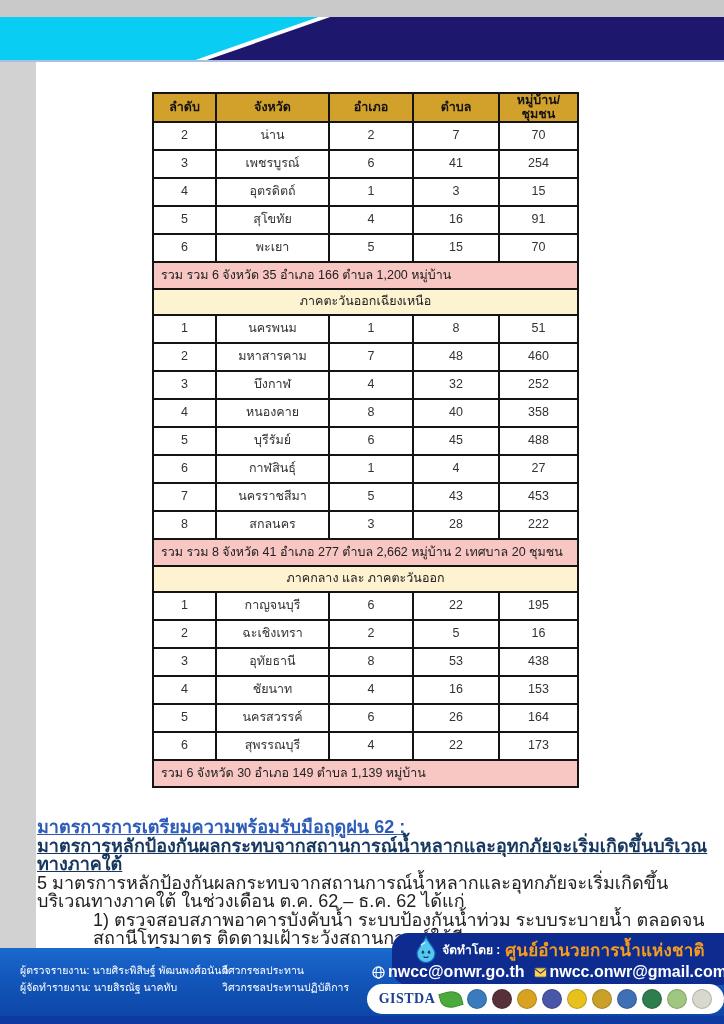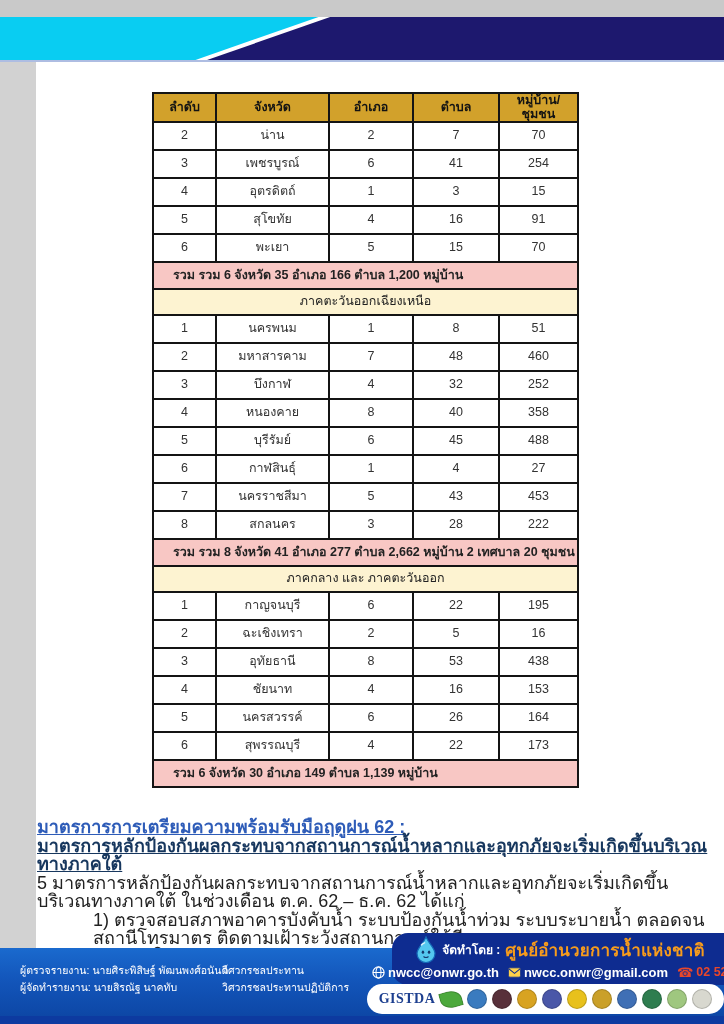--- a/index.html
+++ b/index.html
@@ -64,24 +64,23 @@
   table.provinces th {
     background: var(--gold, #d2a12b);
     color: #131313;
     font-weight: bold;
     font-size: 12.5px;
     height: 29px;
   }
   tr.summary-row td {
     background: var(--pink, #f8c7c4);
     text-align: left;
-    padding-left: 19px;
+    padding-left: 7px;
     height: 27px;
     color: #222222;
-    font-weight: bold;
   }
   tr.region-row td {
     background: var(--cream, #fdf3d1);
     height: 26px;
     color: #222222;
   }
 
   
   .notes {
     position: absolute; left: 37px; top: 818px;
@@ -143,21 +142,21 @@
     font-size: 17px; font-weight: bold;
     letter-spacing: 0.2px;
   }
   .contact-row {
     display: flex; align-items: center;
     gap: 9px; height: 20px;
     margin-left: -28px;
     white-space: nowrap;
   }
   .contact-item { display: flex; align-items: center; gap: 3px; }
-  .contact-item .txt { color: #ffffff; font-size: 13px; font-weight: bold; }
+  .contact-item .txt { color: #ffffff; font-size: 16px; font-weight: bold; }
   .contact-item.phone .txt { color: var(--red, #e8472b); font-size: 12.5px; }
   .phone-glyph { color: var(--red, #e8472b); font-size: 13px; }
 
   .logos-pill {
     position: absolute; left: 367px; top: 984px;
     width: 357px; height: 30px;
     background: #ffffff;
     border-radius: 15px;
     display: flex; align-items: center; justify-content: center;
     gap: 5px;

